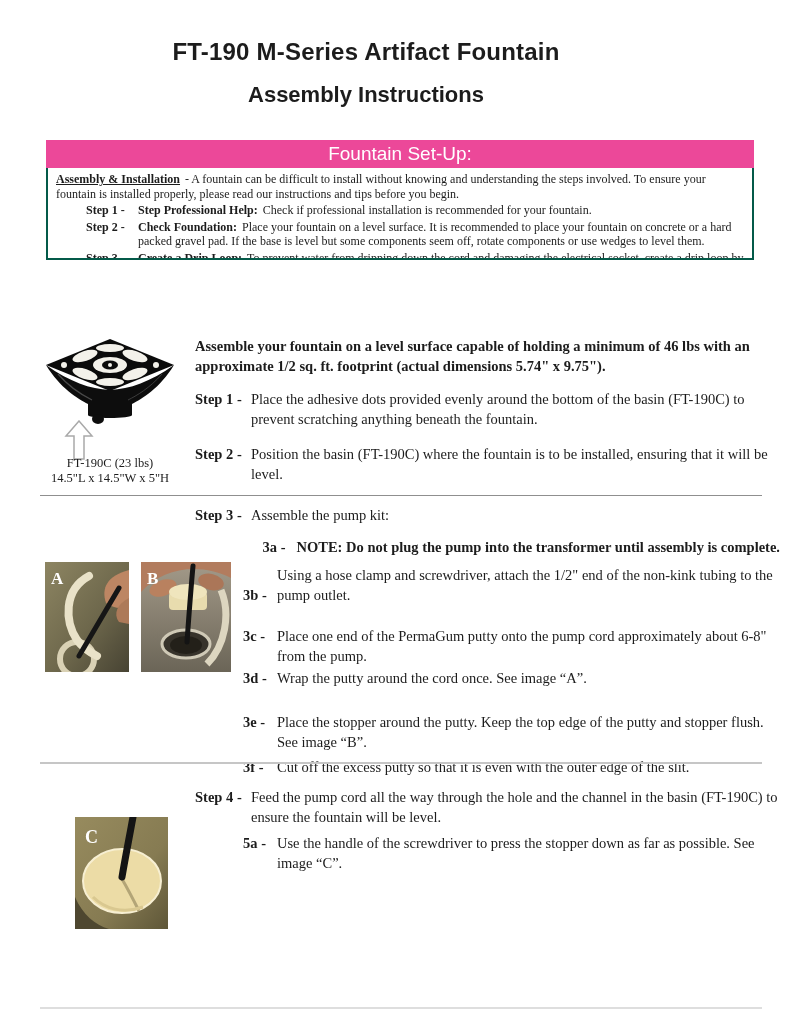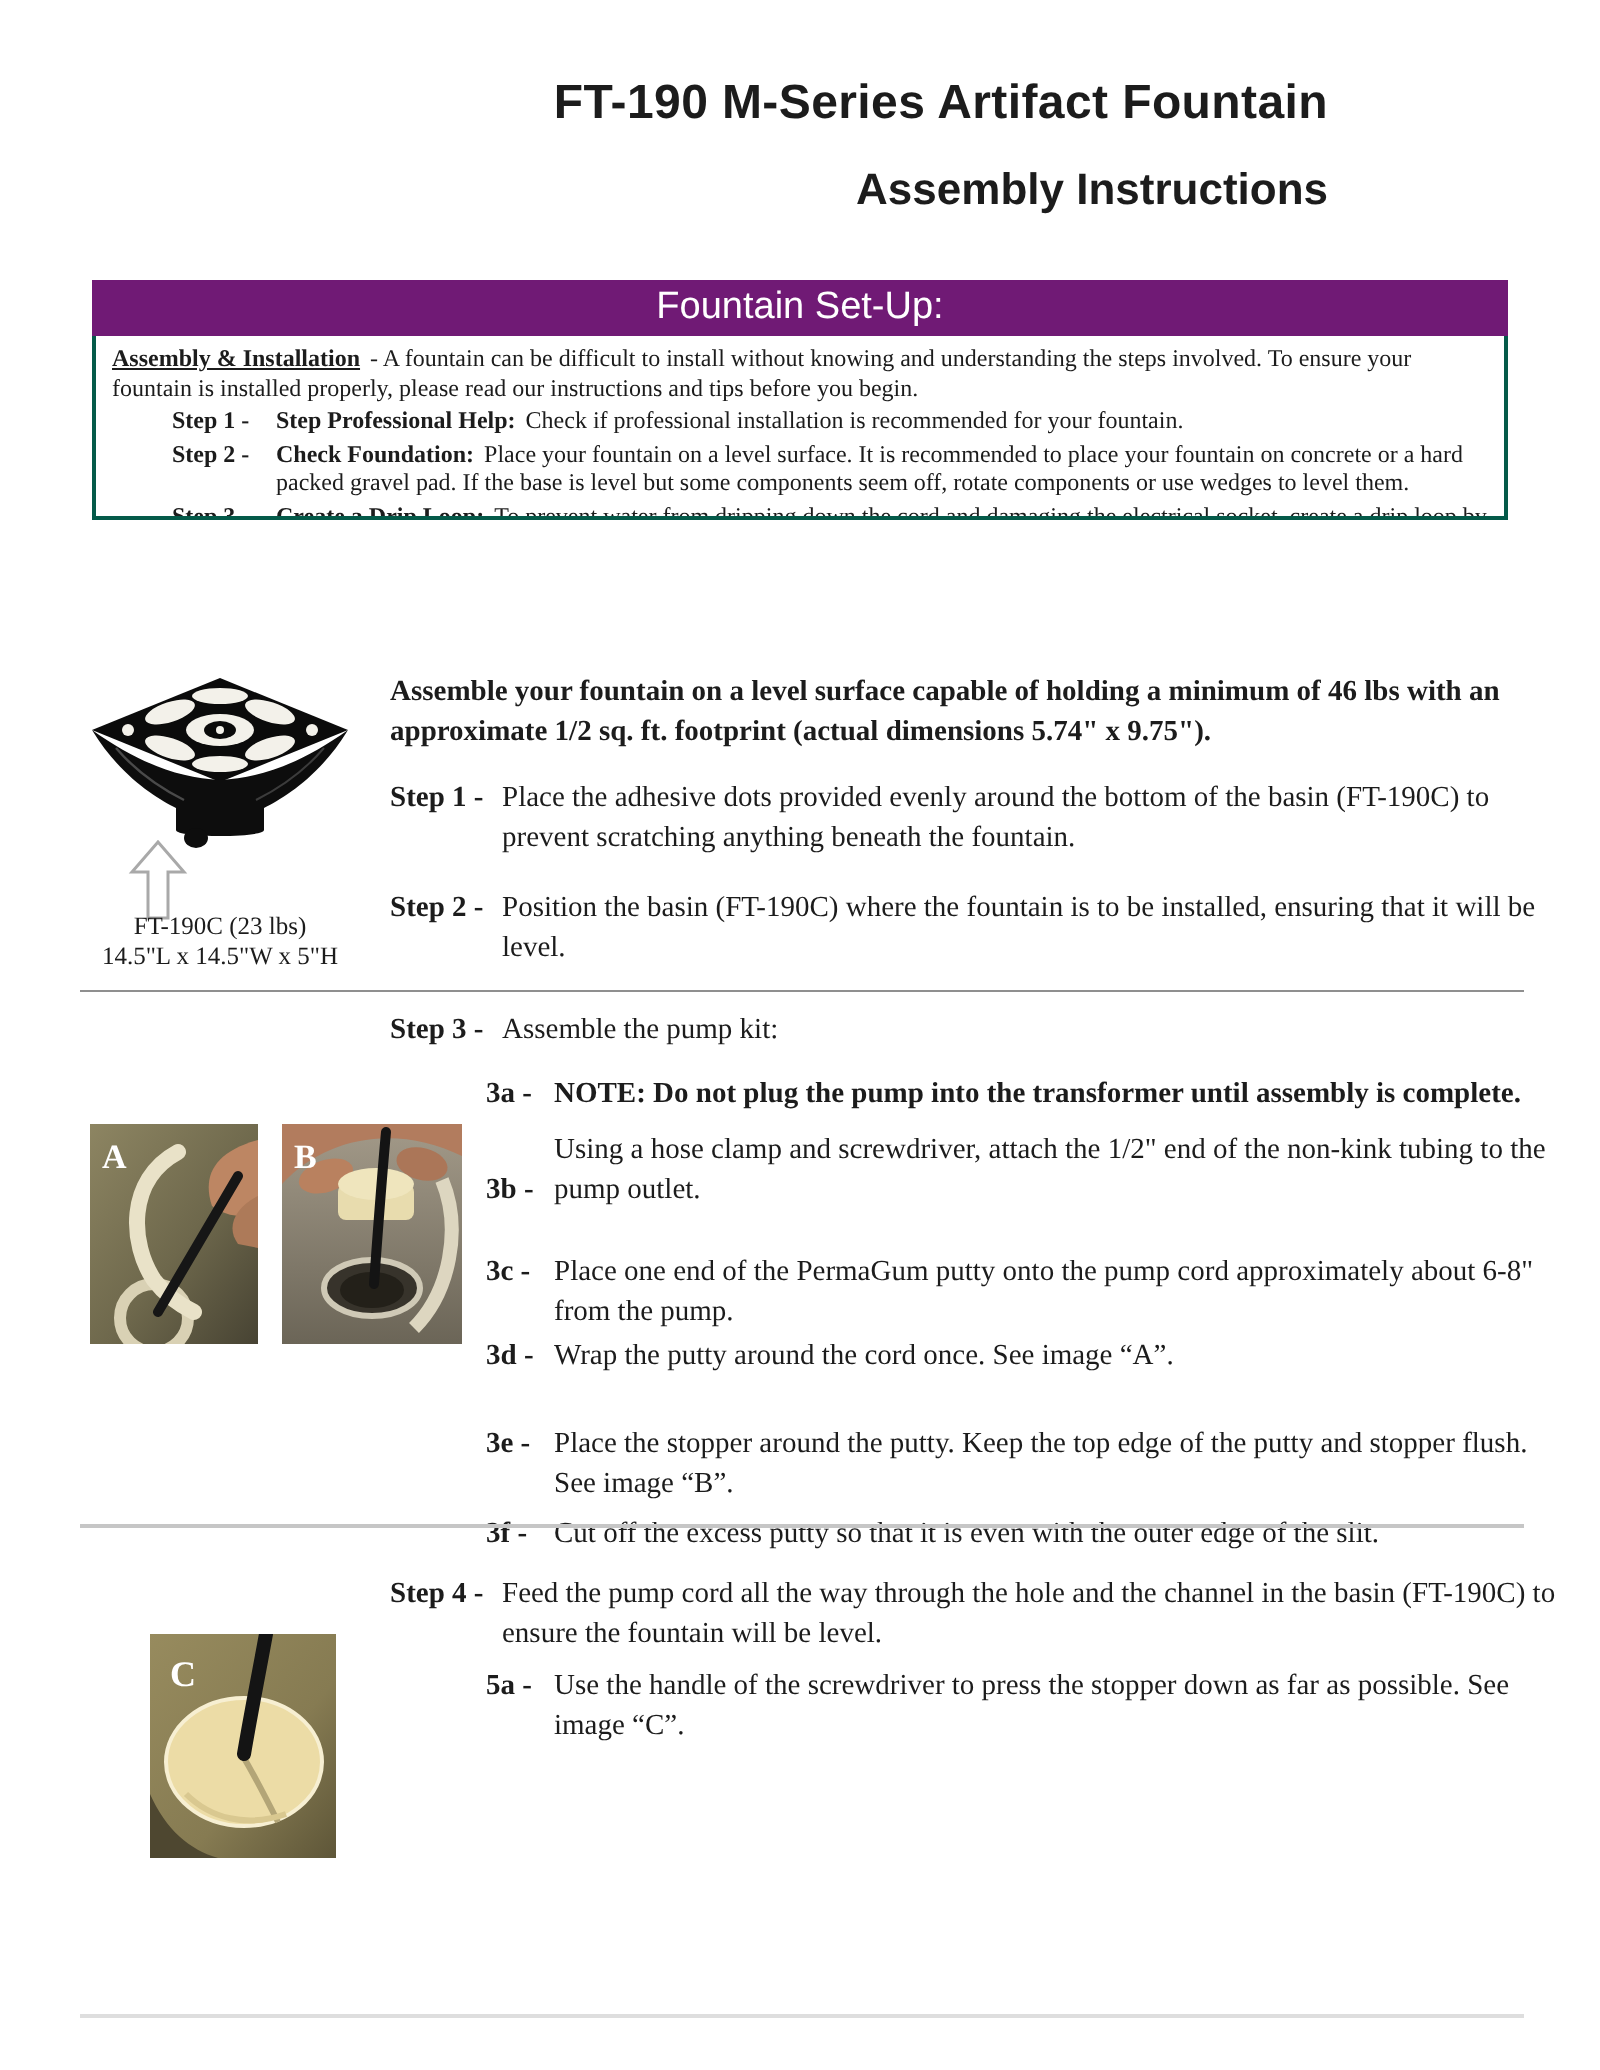--- a/index.html
+++ b/index.html
@@ -1,27 +1,27 @@
 <!DOCTYPE html>
 <html><head>
 <meta charset="utf-8">
 <style>
   html,body{margin:0;padding:0;background:#fff;}
   .page{position:relative;width:800px;height:1035px;background:#ffffff;overflow:hidden;
         font-family:"Liberation Serif",serif;color:#1c1c1c;}
 
   
-  .titleblock{position:absolute;top:38px;left:0;width:664px;text-align:right;
-              font-family:"Liberation Sans",sans-serif;}
+  .titleblock{position:absolute;top:38px;left:0;width:664px;text-align:center;
+              font-family:"Liberation Sans",sans-serif;padding-left:34px;}
   .doc-title{font-size:24px;font-weight:bold;margin:0;letter-spacing:.2px;}
   .doc-subtitle{font-size:22px;font-weight:bold;margin:16px 0 0 0;}
 
   
   .setup{position:absolute;left:46px;top:140px;width:708px;}
-  .setup-bar{background:#701a75;color:#ffffff;text-align:center;height:28px;line-height:28px;
+  .setup-bar{background:#ec4899;color:#ffffff;text-align:center;height:28px;line-height:28px;
              font-family:"Liberation Sans",sans-serif;font-size:19px;}
   .setup-body{border:2px solid #045a49;border-top:none;box-sizing:border-box;height:92px;
               padding:4px 8px 4px 8px;font-size:12px;line-height:14.5px;overflow:hidden;}
   .setup-intro{margin:0;}
   .u-label{font-weight:bold;text-decoration:underline;margin-right:5px;}
   .setup-step{display:flex;margin:2px 0 0 30px;}
   .setup-step .num{font-weight:bold;flex:0 0 52px;white-space:nowrap;}
   .b-label{font-weight:bold;margin-right:5px;}
 
   
@@ -166,21 +166,21 @@
     <ellipse cx="47" cy="30" rx="19" ry="8" fill="#efe5bd"></ellipse>
     <path d="M52,4 C50,26 48,52 46,80" stroke="#141414" stroke-width="5" fill="none" stroke-linecap="round"></path>
     <text x="6" y="22" fill="#ffffff" font-size="17" font-weight="bold">B</text>
   </svg>
 
   <div class="textcol" style="top:505px;">
     <div class="mstep" style="margin-bottom:12px;">
       <span class="num">Step 3 -</span>
       <div>Assemble the pump kit:</div>
     </div>
-    <div class="mstep sub" style="margin-bottom:8px;">
+    <div class="mstep sub" style="margin-bottom:8px;justify-content:flex-end;">
       <span class="num">3a -</span>
       <div class="bold">NOTE: Do not plug the pump into the transformer until assembly is complete.</div>
     </div>
     <div class="mstep sub" style="margin-bottom:21px;align-items:flex-end;">
       <span class="num">3b -</span>
       <div>Using a hose clamp and screwdriver, attach the 1/2" end of the non-kink tubing to the pump outlet.</div>
     </div>
     <div class="mstep sub" style="margin-bottom:2px;justify-content:center;">
       <span class="num">3c -</span>
       <div>Place one end of the PermaGum putty onto the pump cord approximately about 6-8" from the pump.</div>

